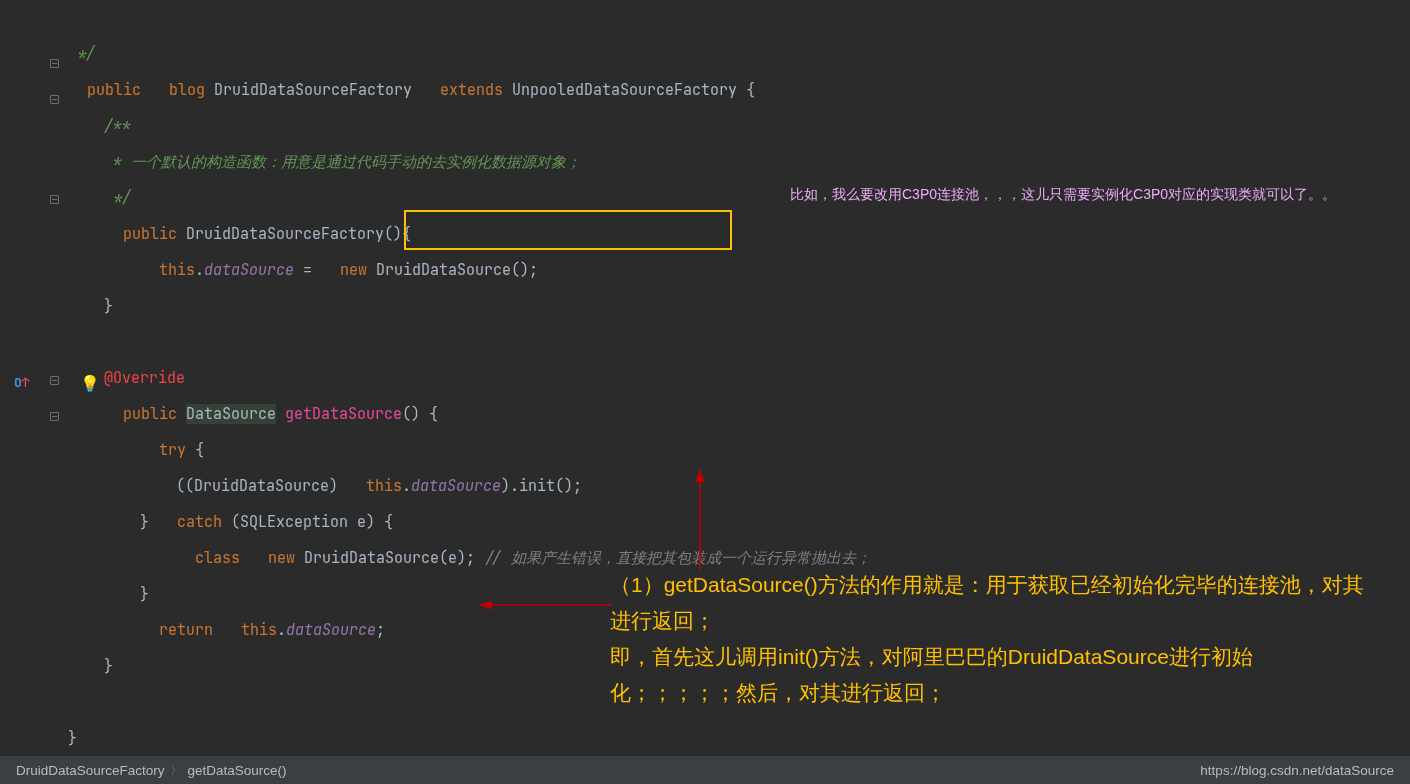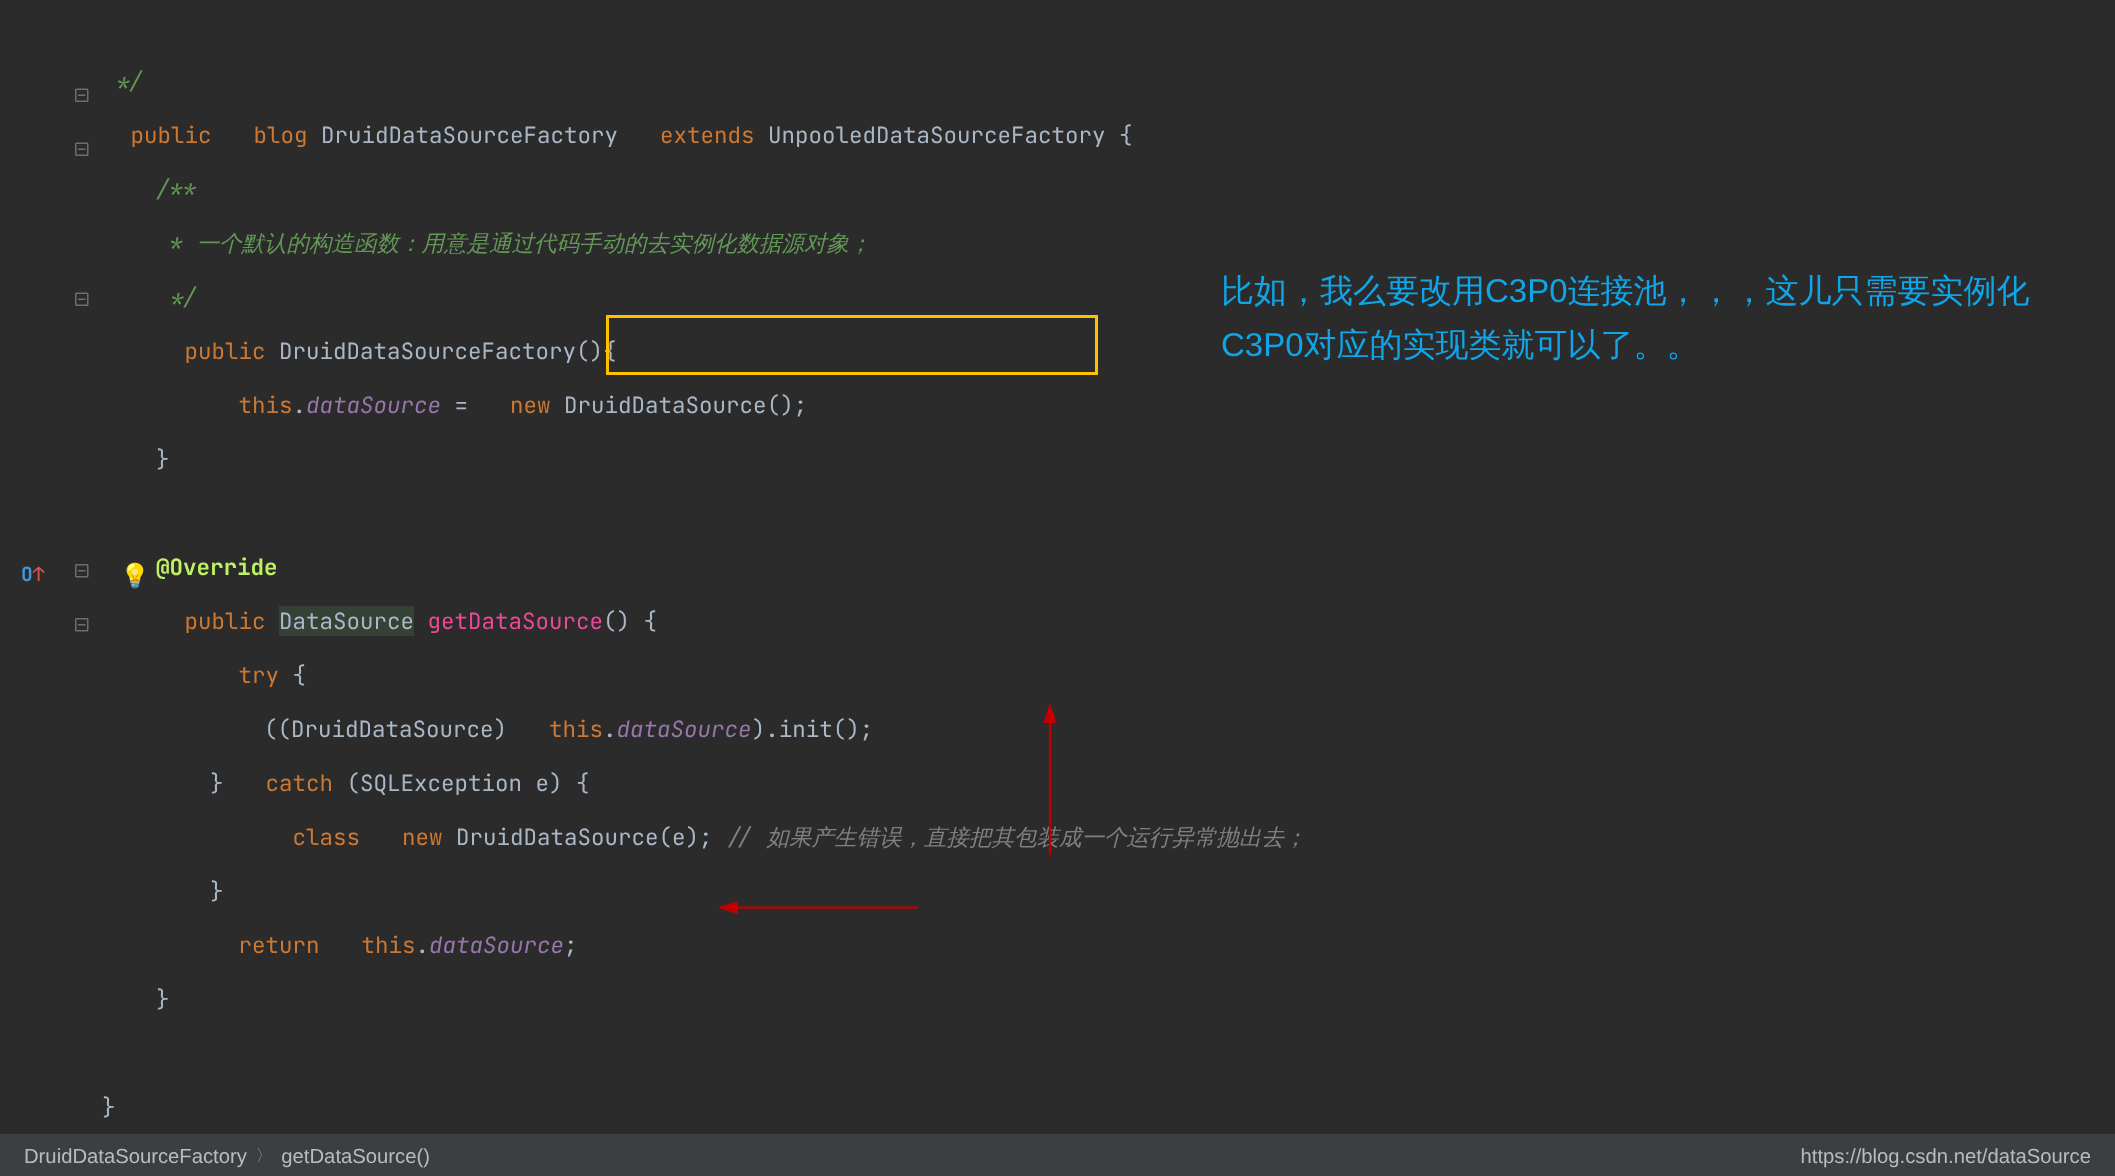--- a/index.html
+++ b/index.html
@@ -7,28 +7,28 @@
   .editor { display:flex; height:756px; position:relative; }
   .gutter { width:40px; background:#2B2B2B; flex-shrink:0; position:relative; }
   .gutter-fold { position:absolute; width:9px; height:9px; border:1px solid #6e6e6e; border-radius:1px; left:50px; cursor:pointer; }
   .gutter-fold::before { content:""; position:absolute; left:1px; top:3px; width:5px; height:1px; background:#6e6e6e;}
   .code { flex:1; padding-left:28px; line-height:36px; white-space:pre; color:#A9B7C6; position:relative; }
   .kw { color:#CC7832;margin-left:19px; }
   .type { color:#A9B7C6; }
   .field { color:#9876AA; font-style:italic; }
   .comment { color:#808080; font-style:italic; }
   .doc { color:#629755; font-style:italic; }
-  .anno { color:#bef264;font-weight:bold; }
+  .anno { color:#ef4444; }
   .method { color:#ec4899; }
   .punc { color:#A9B7C6; }
   .hl { background:#344134; }
   .statusbar { height:28px; background:#3C3F41; display:flex; align-items:center; padding:0 16px; color:#BBBBBB; font-size:13.5px; font-family:"Segoe UI",Arial,sans-serif; }
   .bc-sep { margin:0 6px; font-size:11px; color:#888; }
   .bc-right { margin-left:auto; }
-  .annot1 { position:absolute; left:814px; top:176px; width:560px; color:#0ea5e9; font-family:"Microsoft YaHei","SimSun",sans-serif; font-size:22px; line-height:36px; font-style:normal; }
+  .annot1 { position:absolute; left:790px; top:176px; width:560px; color:#f0abfc; font-family:"Microsoft YaHei","SimSun",sans-serif; font-size:14px; line-height:36px; font-style:normal; }
   .annot2 { position:absolute; left:610px; top:567px; width:760px; color:#FFC000; font-family:"Microsoft YaHei","SimSun",sans-serif; font-size:21px; line-height:36px; font-style:normal; white-space:normal; }
   .box { position:absolute; border:2px solid #FFC000; }
   svg.arrows { position:absolute; left:0; top:0; pointer-events:none; }
   .bulb { position:absolute; left:80px; top:373px; font-size:16px; }
   .oup { position:absolute; left:14px; top:374px; font-size:13px; font-weight:bold; }
   .oup .o { color:#4096D6; }
   .oup .arr { color:#E05555; }
 </style>
 </head>
 <body>
@@ -63,20 +63,22 @@
 <span class="punc">        }</span>
 <span><span class="kw">        return </span><span class="kw">this</span><span class="punc">.</span><span class="field">dataSource</span><span class="punc">;</span></span>
 <span class="punc">    }</span>
 <span></span>
 <span class="punc">}</span>
   </div>
 
   <div class="box" style="left:404px; top:210px; width:328px; height:40px;"></div>
 
   <div class="annot1">比如，我么要改用C3P0连接池，，，这儿只需要实例化C3P0对应的实现类就可以了。。</div>
+  <div class="annot2" style="white-space:pre-wrap;">（1）getDataSource()方法的作用就是：用于获取已经初始化完毕的连接池，对其进行返回；
+即，首先这儿调用init()方法，对阿里巴巴的DruidDataSource进行初始化；；；；；然后，对其进行返回；</div>
 
   <svg class="arrows" width="1410" height="756">
     <defs>
       <marker id="ah" markerWidth="10" markerHeight="10" refX="8" refY="3" orient="auto">
         <path d="M0,0 L9,3 L0,6 Z" fill="#C00000"></path>
       </marker>
     </defs>
     <line x1="700" y1="570" x2="700" y2="470" stroke="#C00000" stroke-width="1.5" marker-end="url(#ah)"></line>
     <line x1="612" y1="605" x2="480" y2="605" stroke="#C00000" stroke-width="1.5" marker-end="url(#ah)"></line>
   </svg>

